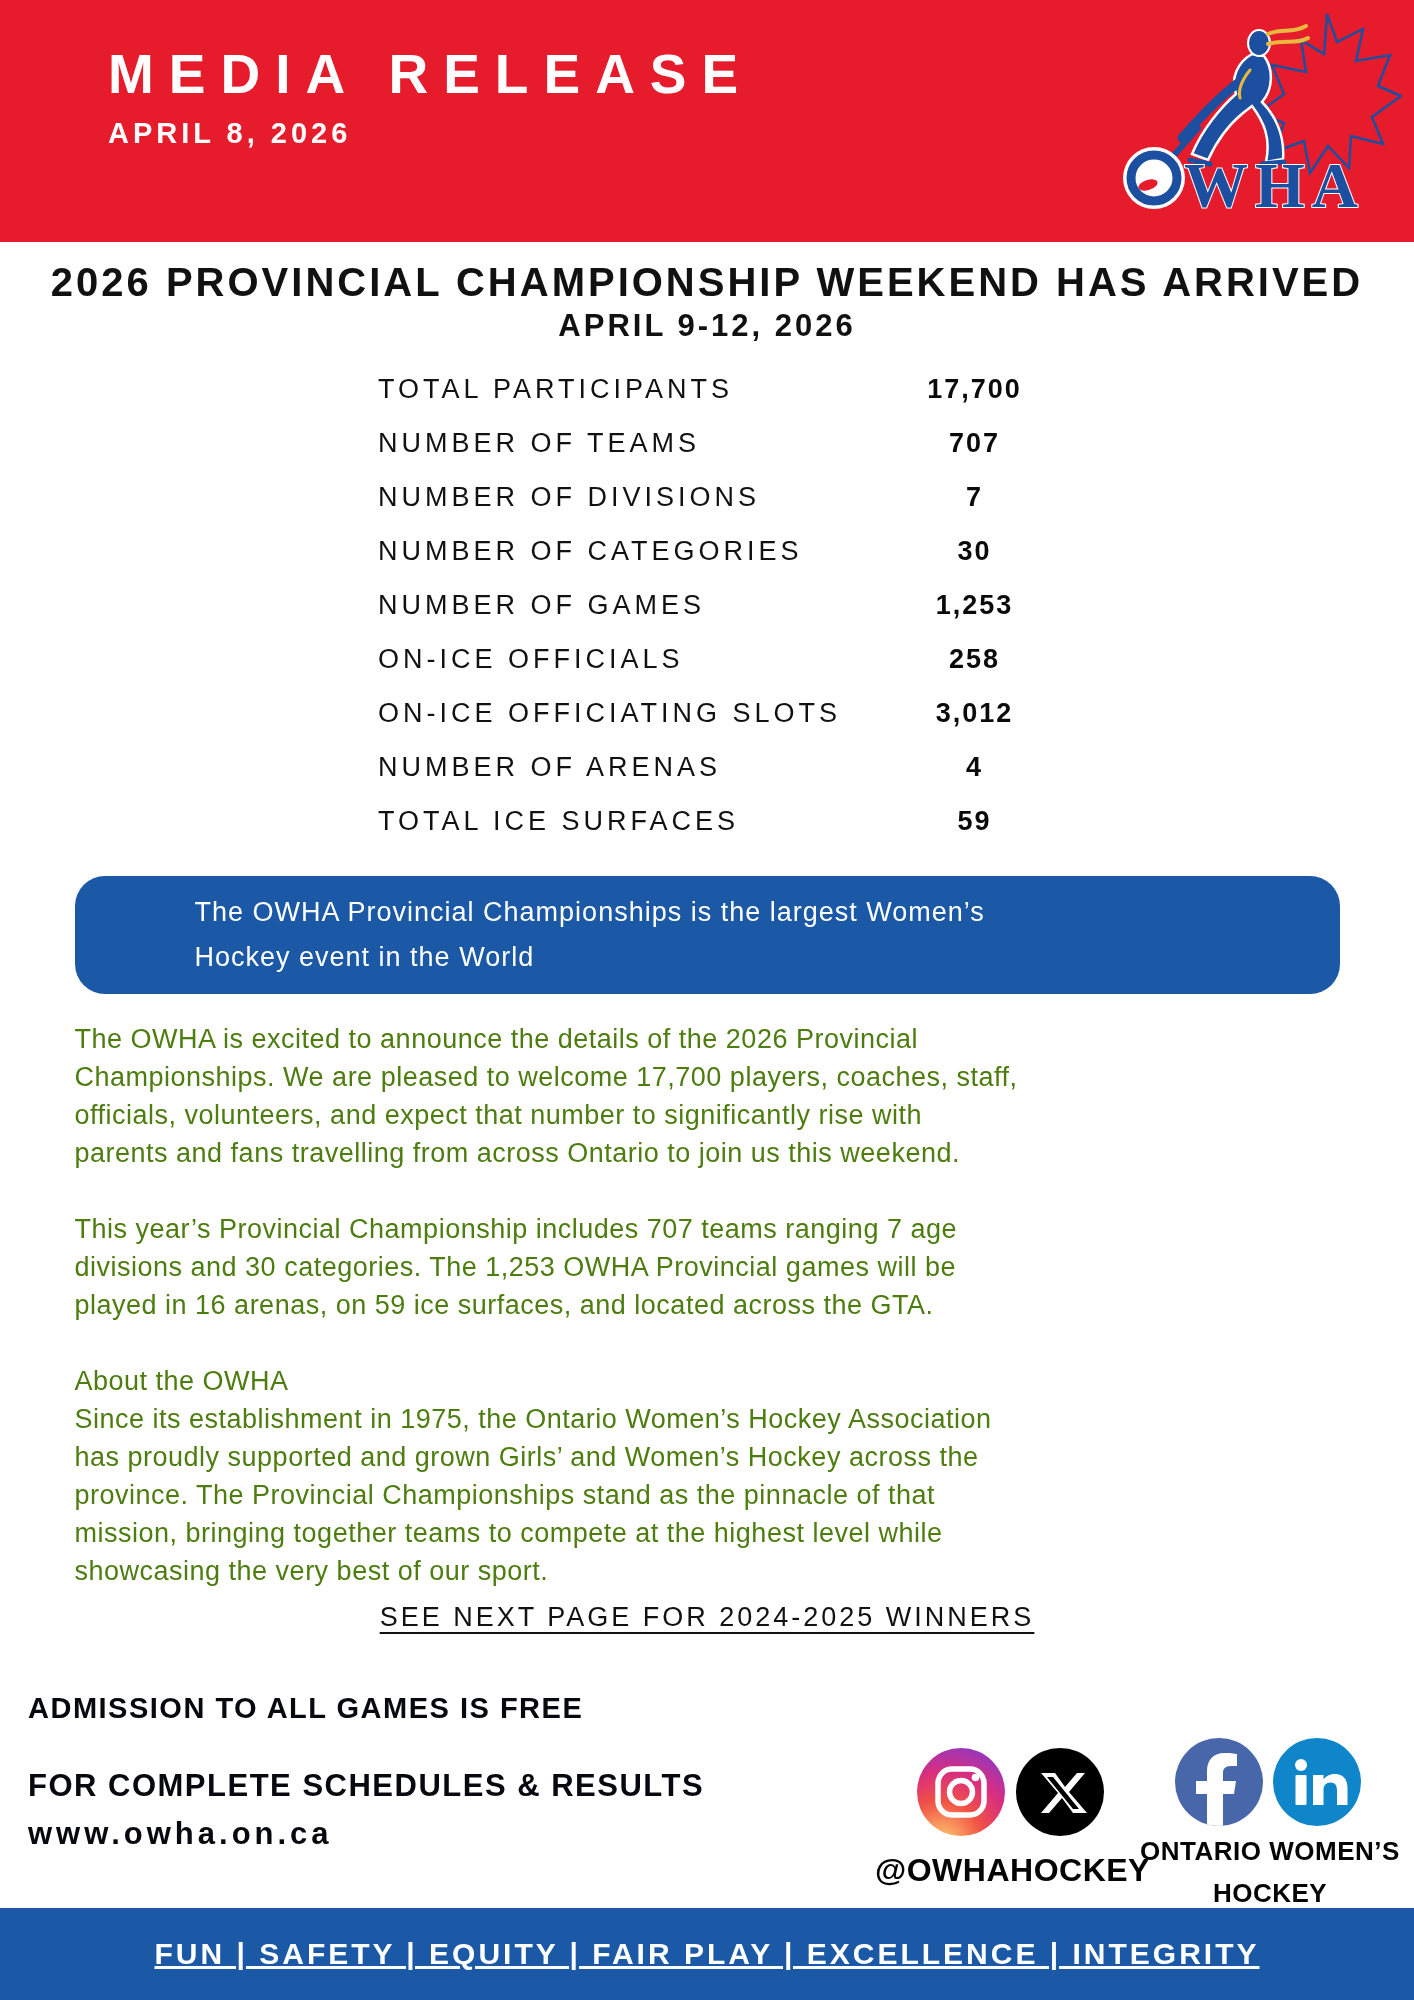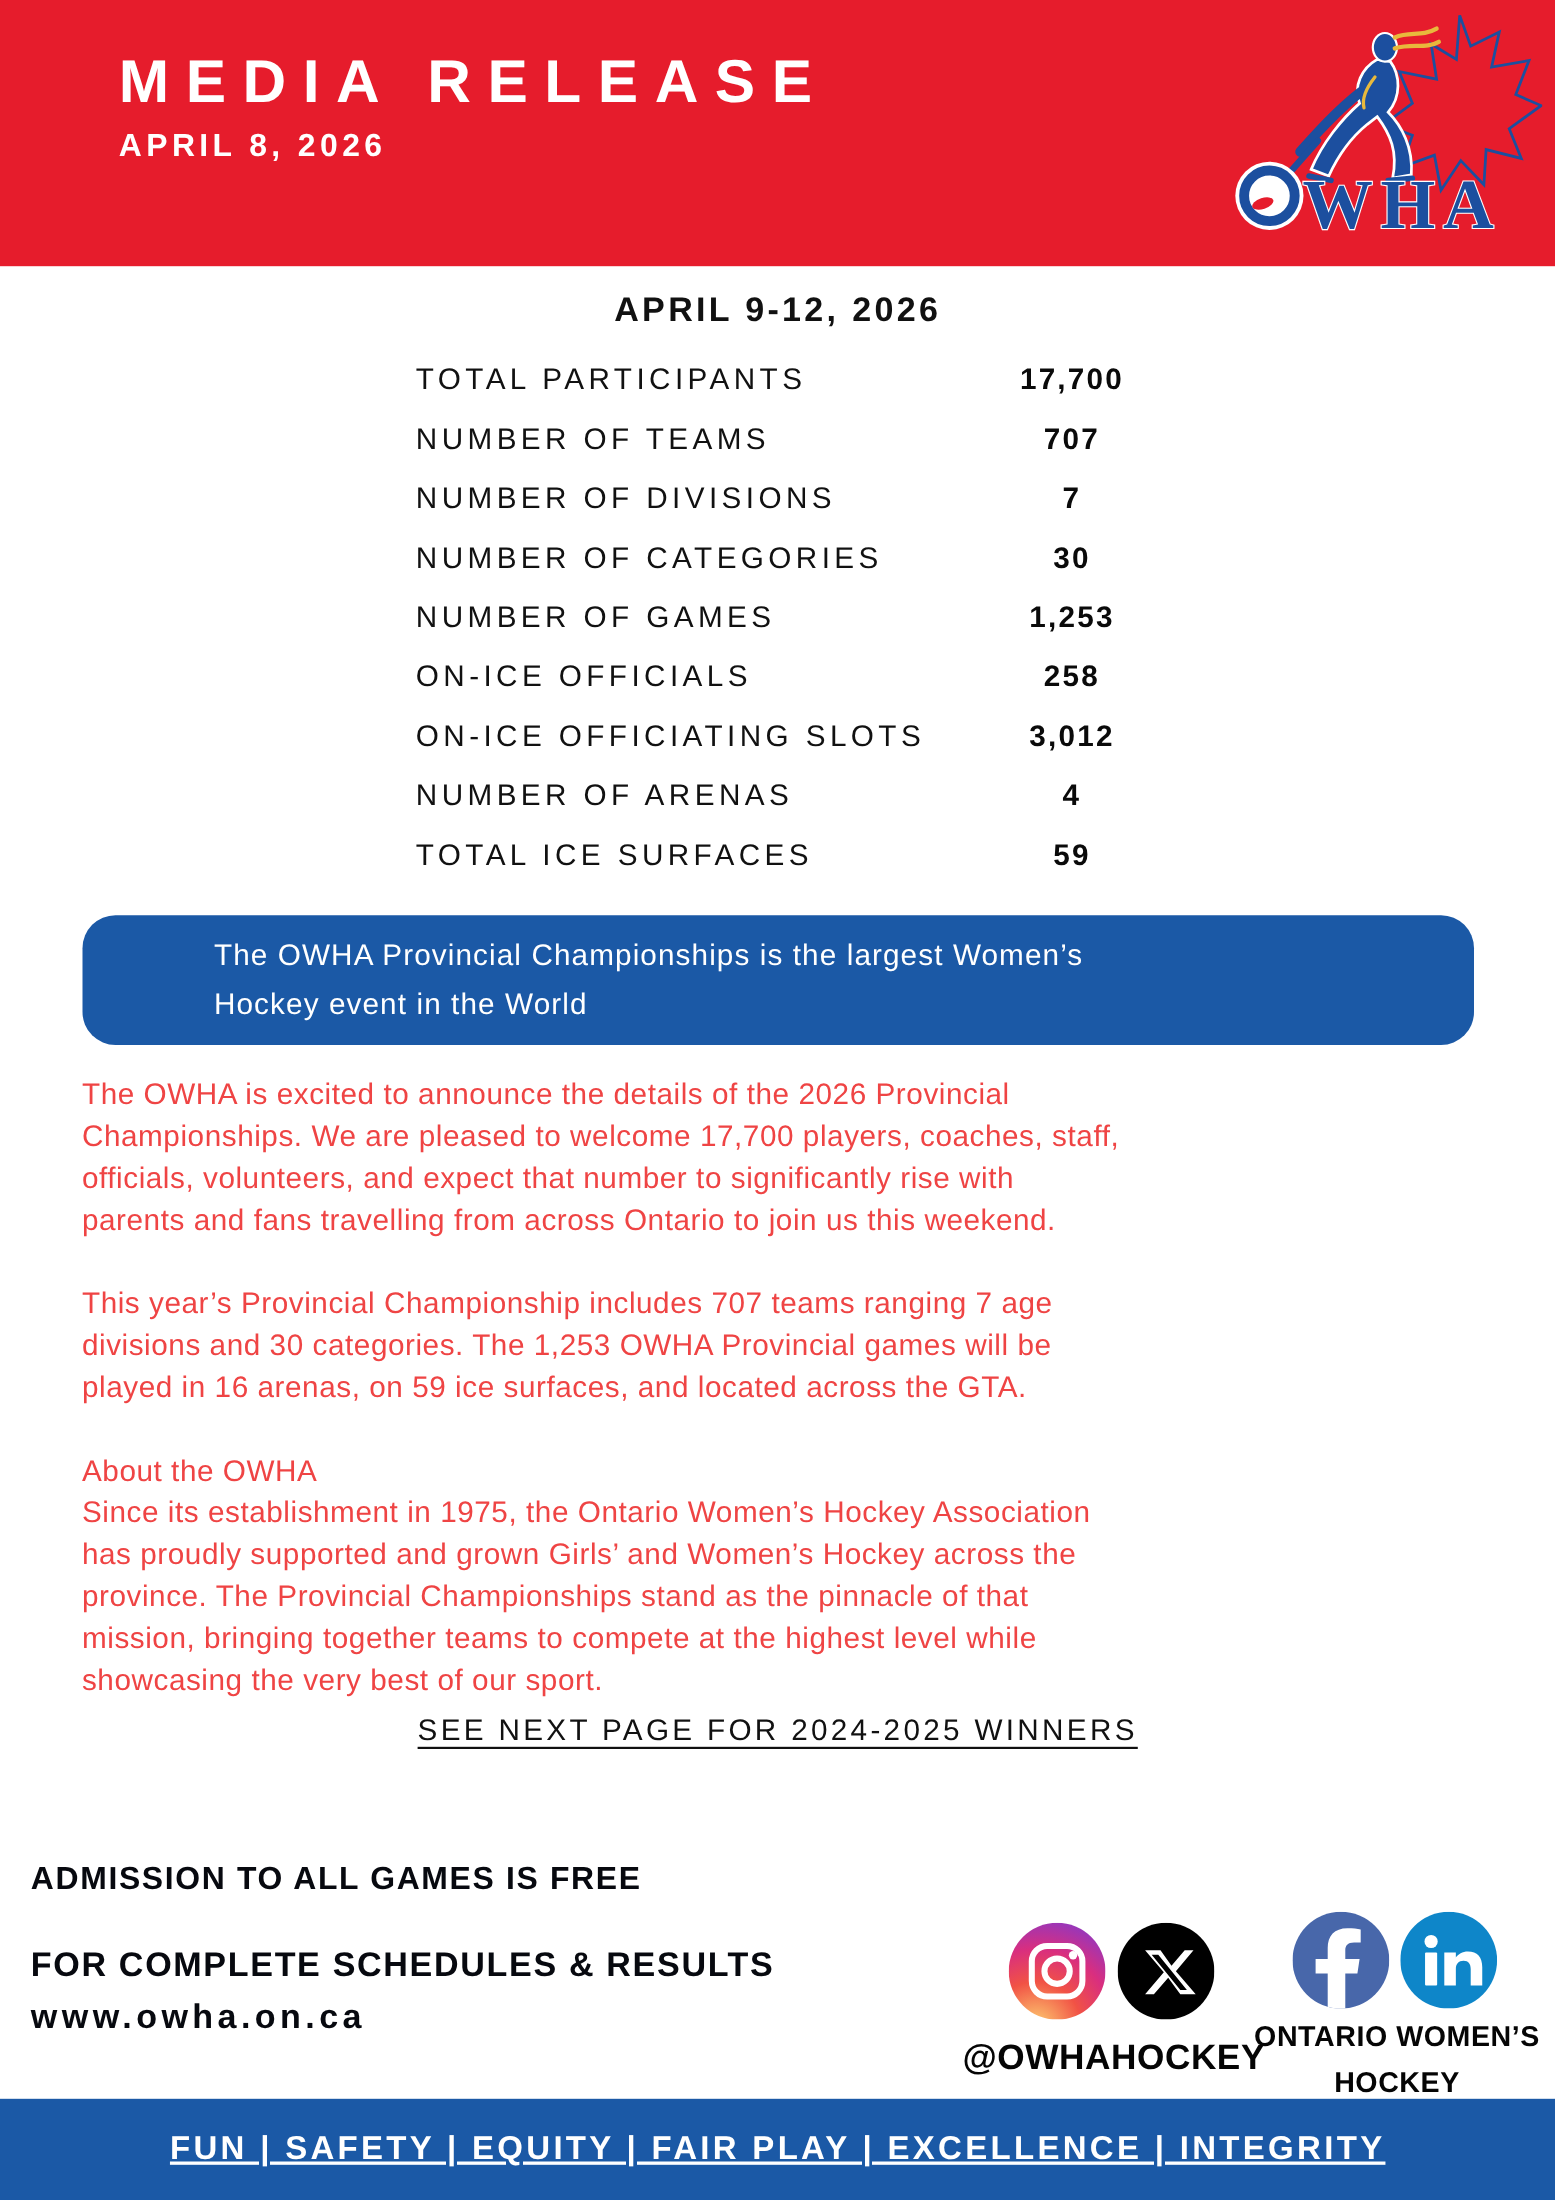--- a/index.html
+++ b/index.html
@@ -30,21 +30,21 @@
 
   
   .banner {
     width:1265px; margin:28px auto 0; background:#1B59A6; border-radius:30px;
     padding:14px 120px; text-align:left; color:#ffffff;
     font-size:27px; font-weight:normal; letter-spacing:1px; line-height:45px;
     white-space:pre-line;
   }
 
   
-  .body-copy { width:1265px; margin:26px auto 0; font-size:27px; letter-spacing:0.5px; color:#ef4444; }
+  .body-copy { width:1265px; margin:26px auto 0; font-size:27px; letter-spacing:0.5px; color:#4d7c0f; }
   .body-copy p { white-space:pre-line; line-height:38px; margin-bottom:38px; }
   .body-copy p:last-of-type { margin-bottom:0; }
   .link-line {
     text-align:center; font-size:27px; letter-spacing:3px; color:#111;
     text-decoration:underline; text-underline-offset:6px; margin-top:12px; cursor:pointer;
   }
 
   
   .bottom-left { position:absolute; left:28px; top:1692px; color:#07090f; }
   .admission { font-size:29px; font-weight:800; letter-spacing:1.5px; }
@@ -102,20 +102,21 @@
         <circle cx="52" cy="168" r="31" fill="#ffffff"></circle>
         <circle cx="52" cy="168" r="23" fill="#ffffff" stroke="#1C4F9F" stroke-width="9"></circle>
         <ellipse cx="46" cy="175" rx="10" ry="5" fill="#E61C2C" transform="rotate(-18 46 175)"></ellipse>
       </g>
 
       <text x="82" y="197" font-family="Liberation Serif, serif" font-weight="bold" font-size="64" fill="#1C4F9F" stroke="#ffffff" stroke-width="2" paint-order="stroke" letter-spacing="7">WHA</text>
     </svg>
   </div>
 
   <div class="headline-block">
+    <div class="headline">2026 PROVINCIAL CHAMPIONSHIP WEEKEND HAS ARRIVED</div>
     <div class="subhead">APRIL 9-12, 2026</div>
   </div>
 
   <div class="stats">
     <div class="stat-row">
       <span class="stat-label">TOTAL PARTICIPANTS</span>
       <span class="stat-value">17,700</span>
     </div>
     <div class="stat-row">
       <span class="stat-label">NUMBER OF TEAMS</span>

